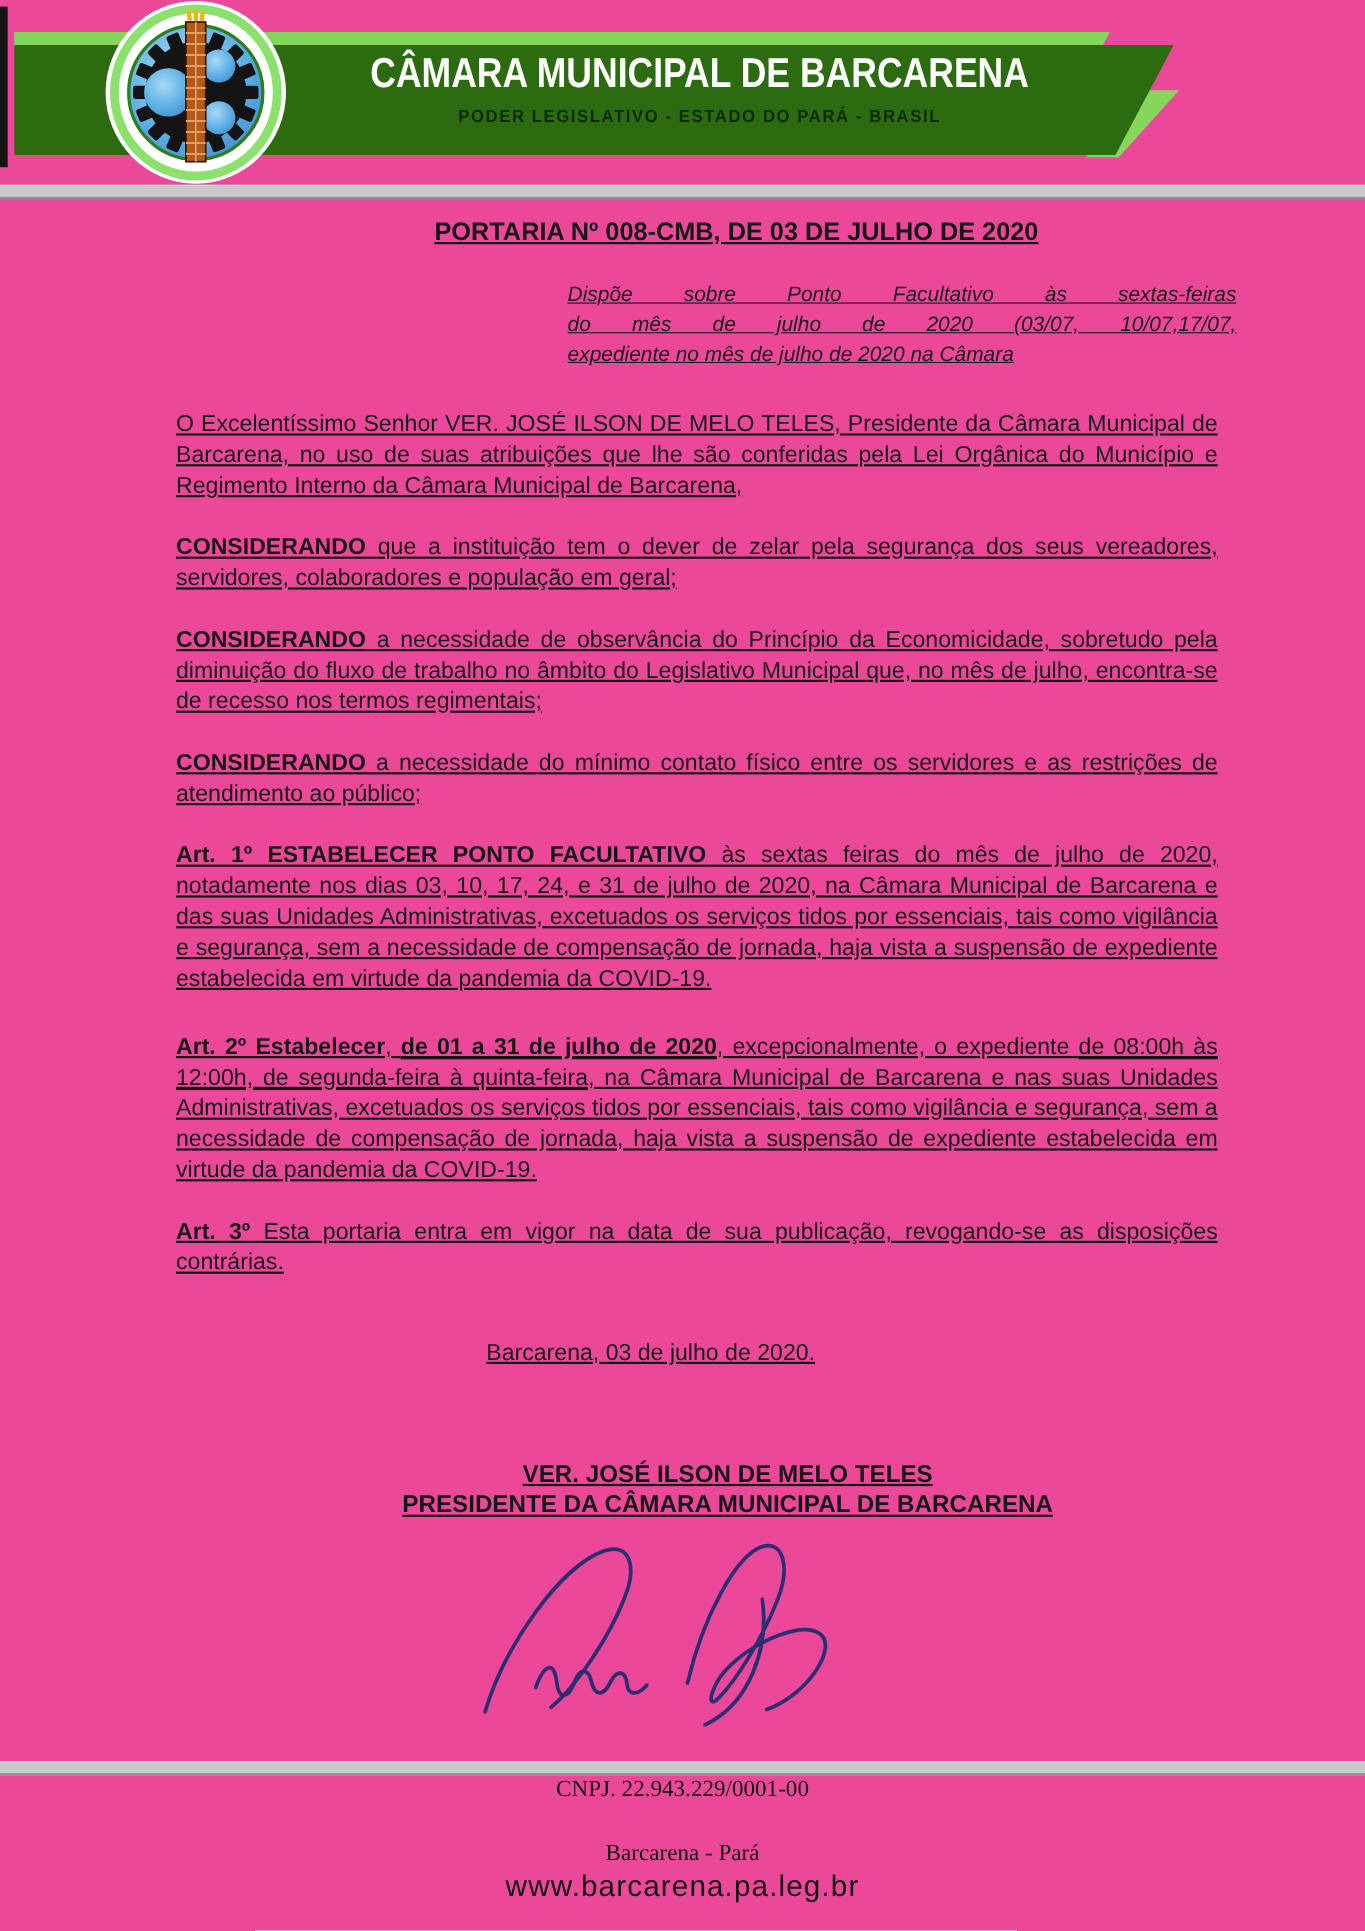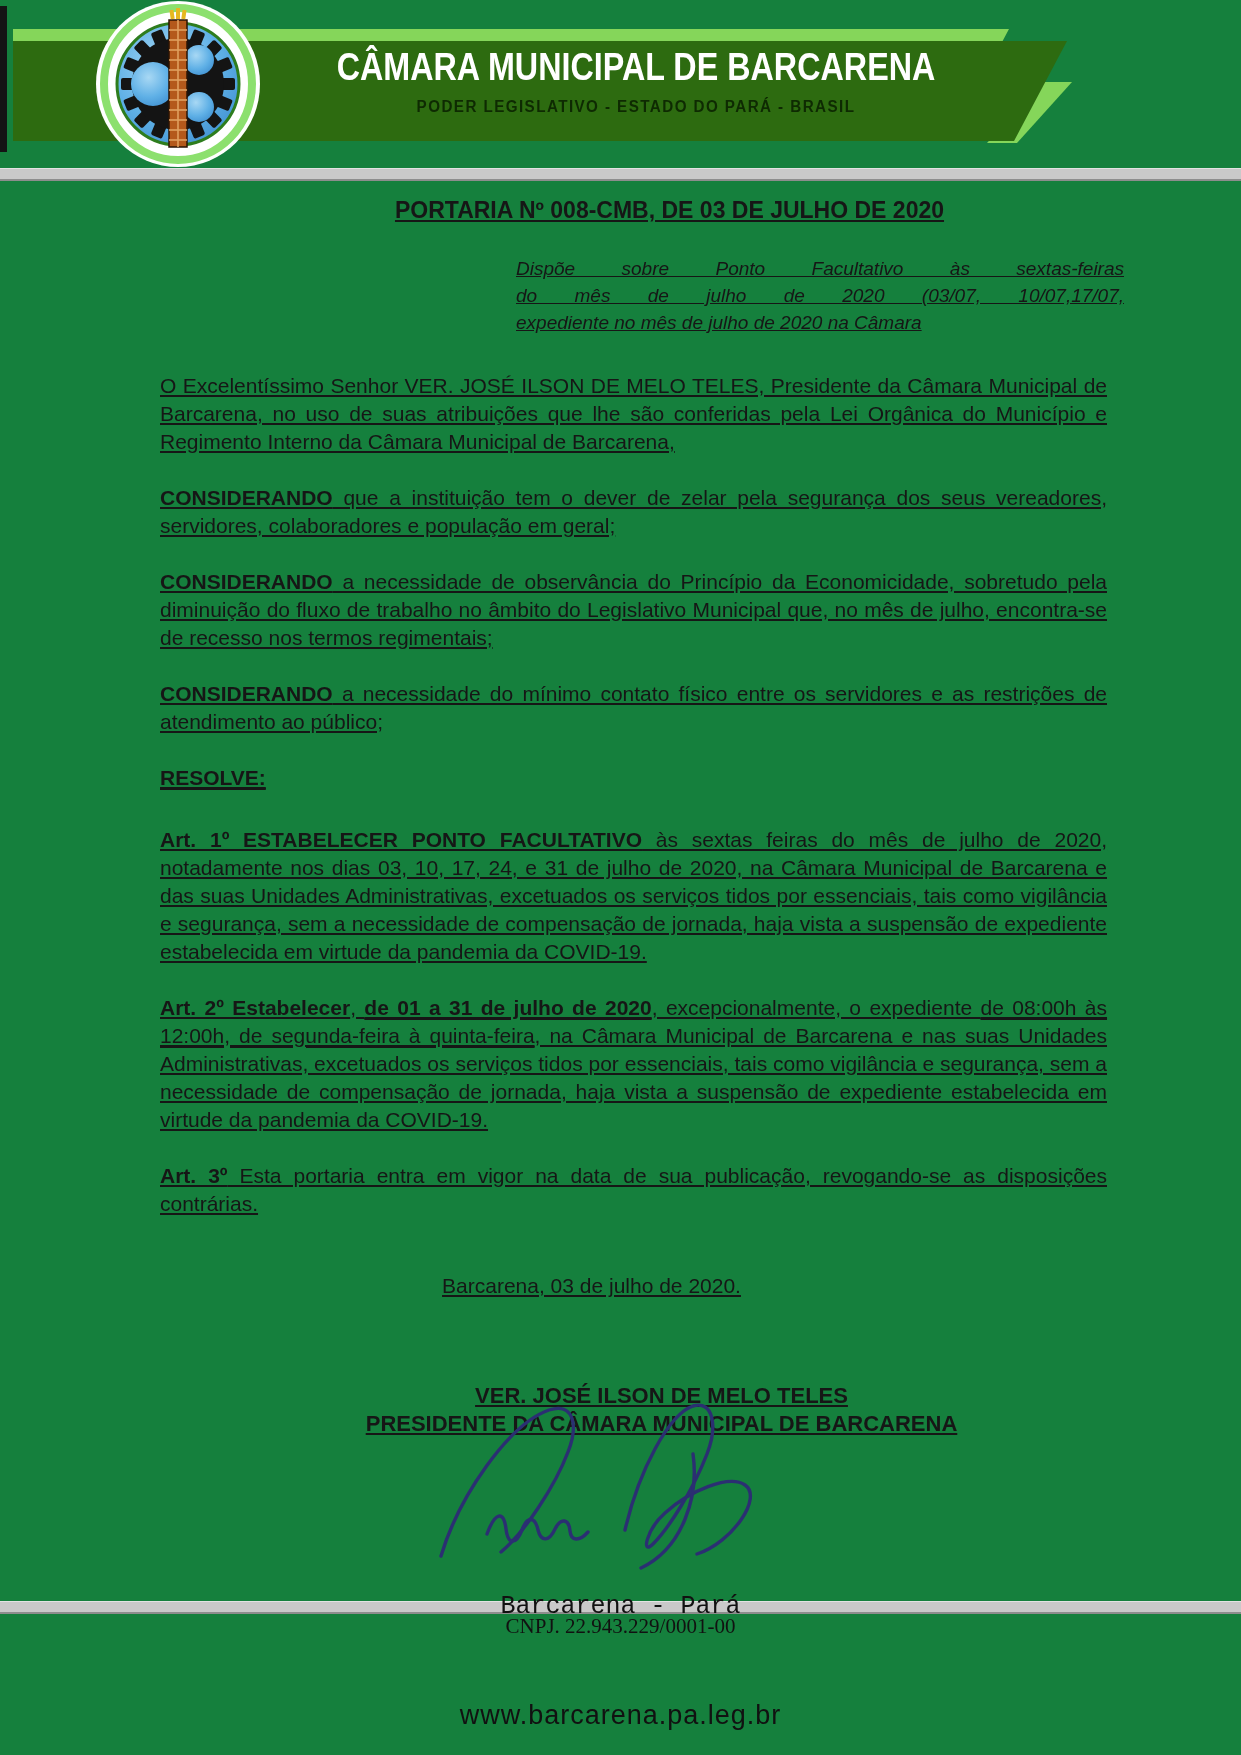--- a/index.html
+++ b/index.html
@@ -1,18 +1,18 @@
 <!DOCTYPE html>
 <html lang="pt"><head>
 <meta charset="utf-8">
 <style>
   html,body{margin:0;padding:0;background:#e9e9e9;}
   .page{
     position:relative; width:1241px; height:1755px; margin:0 auto;
-    background:#15803d; overflow:hidden;
+    background:#ec4899; overflow:hidden;
     font-family:"Liberation Sans","DejaVu Sans",sans-serif;
     color:#161616;
   }
   
   .hdr{position:absolute;top:0;left:0;width:1241px;height:170px;}
   .hdr svg{position:absolute;top:0;left:0;}
   .hdr-text{position:absolute;left:280px;top:46px;width:712px;text-align:center;}
   .org-name{
     font-weight:bold;font-size:38px;color:#ffffff;white-space:nowrap;
     transform:scaleX(.85);transform-origin:center;letter-spacing:0px;
@@ -48,21 +48,21 @@
   .date-line{
     margin-top:54px;text-align:center;font-size:21px;line-height:28px;
     transform:translateX(-50px);
   }
   .sig-block{margin-top:82px;text-align:center;font-weight:bold;font-size:22px;line-height:28px;transform:translateX(20px);}
   .sig-svg{position:absolute;left:425px;top:1398px;pointer-events:none;}
   
   .footer{position:absolute;left:0;width:1241px;text-align:center;color:#111;}
   .f-cnpj{top:1614px;font-family:"Liberation Serif","DejaVu Serif",serif;font-size:21px;}
   .f-addr{top:1643px;font-family:"Liberation Serif","DejaVu Serif",serif;font-size:21.5px;}
-  .f-city{top:1592px;font-family:Liberation Mono, monospace;font-size:25px;}
+  .f-city{top:1672px;font-family:Liberation Serif, serif;font-size:21px;}
   .f-site{top:1700px;font-weight:normal;font-size:27px;letter-spacing:1px;}
 </style>
 </head>
 <body>
 
 <div class="page">
 
   <div class="hdr">
     <svg width="1241" height="170" aria-hidden="true">
       <polygon points="13,29 1009,29 1001,44 13,44" fill="#85d65a"></polygon>
@@ -154,21 +154,20 @@
         <div class="line">Dispõe sobre Ponto Facultativo às sextas-feiras</div>
         <div class="line">do mês de julho de 2020 (03/07, 10/07,17/07,</div>
         <div class="line">expediente no mês de julho de 2020 na Câmara</div>
       </div>
 
     <div>
         <p class="para"><span>O Excelentíssimo Senhor VER. JOSÉ ILSON DE MELO TELES, Presidente da Câmara Municipal de Barcarena, no uso de suas atribuições que lhe são conferidas pela Lei Orgânica do Município e Regimento Interno da Câmara Municipal de Barcarena,</span></p>
         <p class="para"><span class="b">CONSIDERANDO</span><span> que a instituição tem o dever de zelar pela segurança dos seus vereadores, servidores, colaboradores e população em geral;</span></p>
         <p class="para"><span class="b">CONSIDERANDO</span><span> a necessidade de observância do Princípio da Economicidade, sobretudo pela diminuição do fluxo de trabalho no âmbito do Legislativo Municipal que, no mês de julho, encontra-se de recesso nos termos regimentais;</span></p>
         <p class="para"><span class="b">CONSIDERANDO</span><span> a necessidade do mínimo contato físico entre os servidores e as restrições de atendimento ao público;</span></p>
-        <p class="para"><span class="b u">RESOLVE:</span></p>
         <p class="para"><span class="b">Art. 1º ESTABELECER PONTO FACULTATIVO</span><span> às sextas feiras do mês de julho de 2020, notadamente nos dias 03, 10, 17, 24, e 31 de julho de 2020, na Câmara Municipal de Barcarena e das suas Unidades Administrativas, excetuados os serviços tidos por essenciais, tais como vigilância e segurança, sem a necessidade de compensação de jornada, haja vista a suspensão de expediente estabelecida em virtude da pandemia da COVID-19.</span></p>
         <p class="para"><span class="b">Art. 2º Estabelecer</span><span>, </span><span class="b u">de 01 a 31 de julho de 2020</span><span>, excepcionalmente, o expediente </span><span class="u">de 08:00h às 12:00h, de segunda-feira à quinta-feira</span><span>, na Câmara Municipal de Barcarena e nas suas Unidades Administrativas, excetuados os serviços tidos por essenciais, tais como vigilância e segurança, sem a necessidade de compensação de jornada, haja vista a suspensão de expediente estabelecida em virtude da pandemia da COVID-19.</span></p>
         <p class="para"><span class="b">Art. 3º</span><span> Esta portaria entra em vigor na data de sua publicação, revogando-se as disposições contrárias.</span></p>
       </div>
 
     <div class="date-line">Barcarena, 03 de julho de 2020.</div>
 
     <div class="sig-block">
       <div>VER. JOSÉ ILSON DE MELO TELES</div>
       <div>PRESIDENTE DA CÂMARA MUNICIPAL DE BARCARENA</div>

